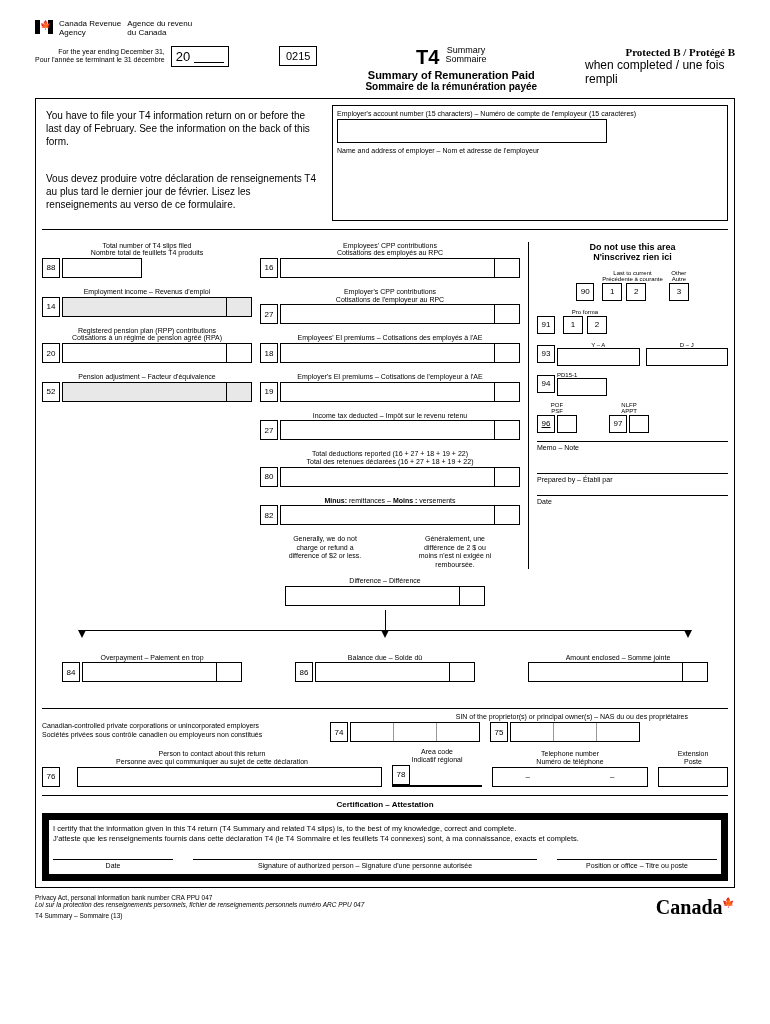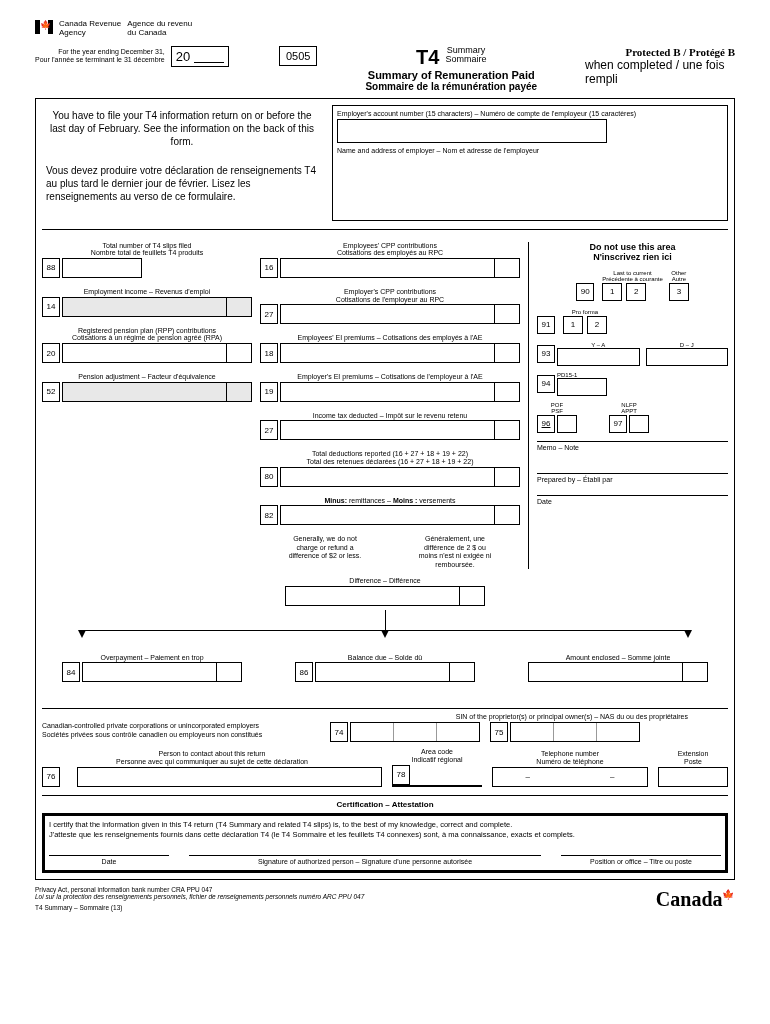--- a/index.html
+++ b/index.html
@@ -68,21 +68,21 @@
 .sin-boxes { display: flex; gap: 10px; flex: 1; }
 .sin-box-grp { text-align: center; }
 .sin-input { border: 1px solid #000; height: 20px; width: 130px; display: flex; }
 .sin-input .s { flex: 1; border-right: 1px solid #999; }
 .sin-input .s:last-child { border-right: none; }
 .contact-row { display: flex; gap: 10px; align-items: flex-end; margin-top: 6px; }
 .contact-field { text-align: center; }
 .contact-input { border: 1px solid #000; height: 20px; }
 .cert-section { border-top: 1px solid #000; margin-top: 8px; padding-top: 4px; }
 .cert-title { text-align: center; font-size: 8px; font-weight: bold; margin-bottom: 4px; }
-.cert-box { border: 3px solid #000000; padding: 4px; font-size: 7.5px; line-height: 1.3; }
+.cert-box { border: 7px solid #000000; padding: 4px; font-size: 7.5px; line-height: 1.3; }
 .cert-sigs { display: flex; gap: 20px; margin-top: 16px; }
 .cert-sig { flex: 1; border-top: 1px solid #000; text-align: center; font-size: 7px; padding-top: 1px; }
 .footer { display: flex; justify-content: space-between; align-items: flex-end; margin-top: 6px; font-size: 6.5px; }
 .canada-logo { font-size: 20px; font-weight: bold; font-family: "Times New Roman", serif; }
 .notes-two { display: flex; gap: 40px; justify-content: center; margin-top: 4px; }
 </style>
 </head>
 <body>
 
 <div class="header-row">
@@ -106,21 +106,21 @@
       <div style="font-size:7px;text-align:right;line-height:1.1;">
         <div>For the year ending December 31,</div>
         <div>Pour l'année se terminant le 31 décembre</div>
       </div>
       <div class="year-box">
         <span>20</span>
           <span class="line"></span>
       </div>
     </div>
   </div>
-  <div class="code-box">0505</div>
+  <div class="code-box">0215</div>
   <div style="text-align:center;flex:1;">
     <div style="display:flex;align-items:flex-start;justify-content:center;gap:6px;">
       <span class="t4-title">T4</span>
       <div class="summary-sub">
         <div>Summary</div>
         <div>Sommaire</div>
       </div>
     </div>
     <div class="main-title">Summary of Remuneration Paid</div>
     <div class="sub-title">Sommaire de la rémunération payée</div>
@@ -128,21 +128,21 @@
   <div style="flex:0 0 150px;">
     <div class="protected">Protected B / Protégé B</div>
     <div class="protected-sub">when completed / une fois rempli</div>
   </div>
 </div>
 
 <div class="outer-box">
 
   <div class="top-section">
     <div class="instructions">
-      <p style="margin-bottom:16px;text-align:center;"><span>You have to file your T4 information return on or before the last day of February. See the information on the back of this form.</span></p>
+      <p style="margin-bottom:24px;"><span>You have to file your T4 information return on or before the last day of February. See the information on the back of this form.</span></p>
       <p><span>Vous devez produire votre déclaration de renseignements T4 au plus tard le dernier jour de février. Lisez les renseignements au verso de ce formulaire.</span></p>
     </div>
     <div class="employer-box">
       <div class="label">Employer's account number (15 characters) – Numéro de compte de l'employeur (15 caractères)</div>
       <div class="field" style="width:70%;"></div>
       <div class="label">Name and address of employer – Nom et adresse de l'employeur</div>
       <div style="height:60px;"></div>
     </div>
   </div>
 

